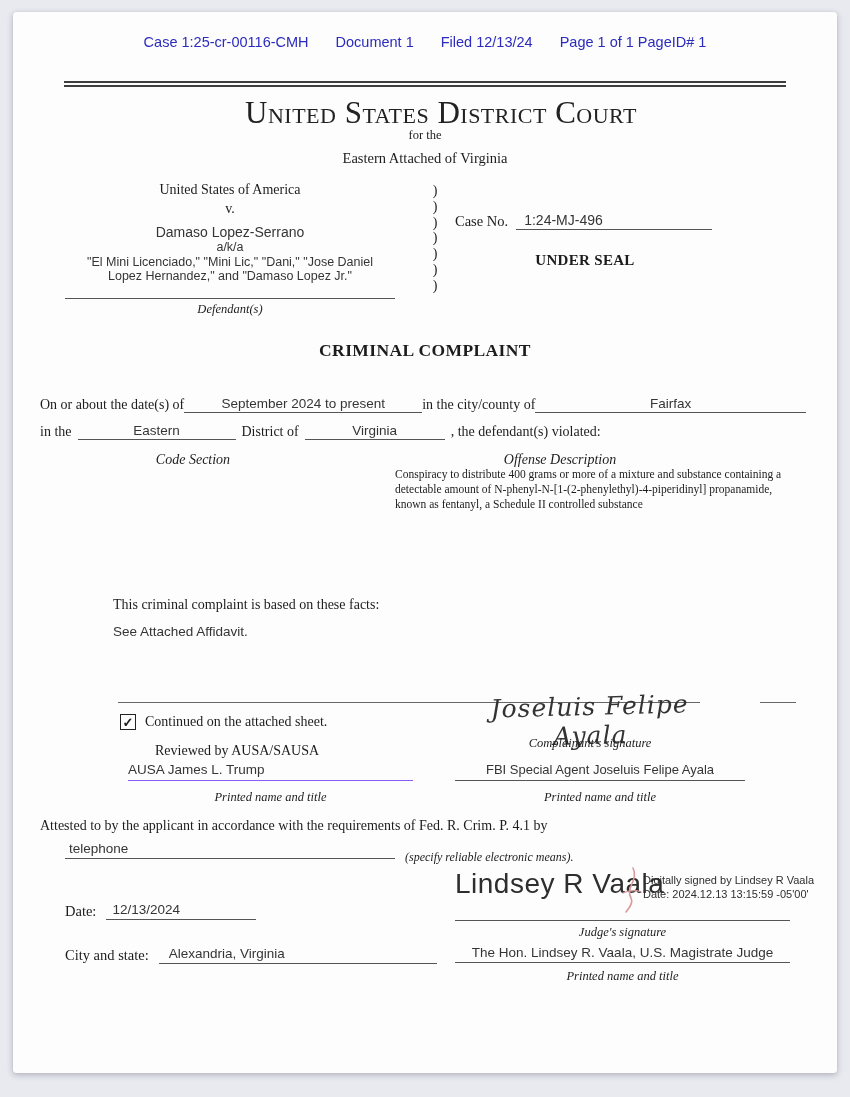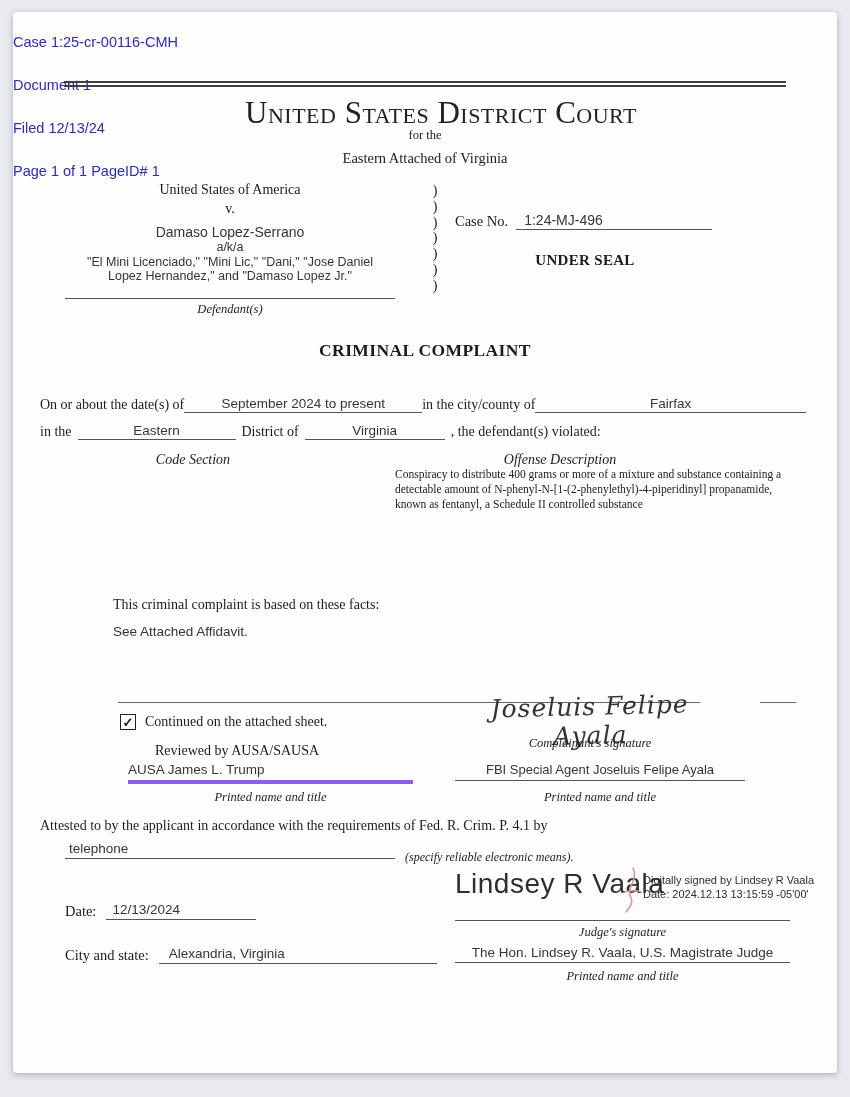--- a/index.html
+++ b/index.html
@@ -22,21 +22,21 @@
   .serif { font-family:"Liberation Serif", serif; }
   .sans  { font-family:"Liberation Sans", sans-serif; }
   .italic{ font-style:italic; }
   .bold  { font-weight:bold; }
   .center{ text-align:center; }
 
   .stamp {
     left:0; top:22px; width:100%;
     display:flex; justify-content:center; gap:27px;
     font-family:"Liberation Sans", sans-serif;
-    font-size:14.5px; color:#2b2bbd;flex-direction:column;
+    font-size:14.5px; color:#2b2bbd;
   }
   .double-rule {
     left:51px; top:69px; width:722px; height:6px;
     border-top:2px solid #3e3e3e; border-bottom:2px solid #3e3e3e;
   }
   .court-title {
     left:16px; top:83px; width:100%;
     font-variant-caps:small-caps;
     font-size:31px; letter-spacing:.5px; color:#222;
   }
@@ -96,21 +96,21 @@
   .reviewed { left:142px; top:731px; font-size:14px; }
 
   .script-sig {
     left:447px; top:680px; width:260px; text-align:center;
     font-family:"DejaVu Serif", serif; font-style:italic;
     font-size:25px; color:#333; letter-spacing:1px;
     transform:rotate(-1.5deg);
   }
   .complainant-label { left:447px; top:724px; width:260px; font-size:12.5px; }
 
-  .printed-left  { left:115px; top:750px; width:285px; border-bottom:4px solid #8b5cf6;
+  .printed-left  { left:115px; top:750px; width:285px; border-bottom:1px solid #8b5cf6;
                    font-family:"Liberation Sans",sans-serif; font-size:13.5px; color:#353535; padding-bottom:3px; }
   .printed-right { left:442px; top:750px; width:290px; border-bottom:1px solid #555; text-align:center;
                    font-family:"Liberation Sans",sans-serif; font-size:13px; color:#353535; padding-bottom:3px; }
   .pn-label-left  { left:115px; top:778px; width:285px; font-size:12.5px; }
   .pn-label-right { left:442px; top:778px; width:290px; font-size:12.5px; }
 
   .attested { left:27px; top:806px; width:640px; font-size:14px; }
   .means-value {
     left:52px; top:829px; width:330px; border-bottom:1px solid #555;
     font-family:"Liberation Sans",sans-serif; font-size:13.5px; color:#353535; padding:0 0 2px 4px;

